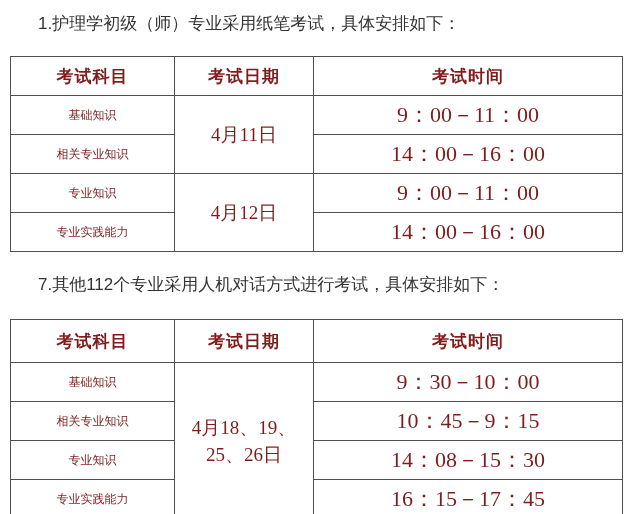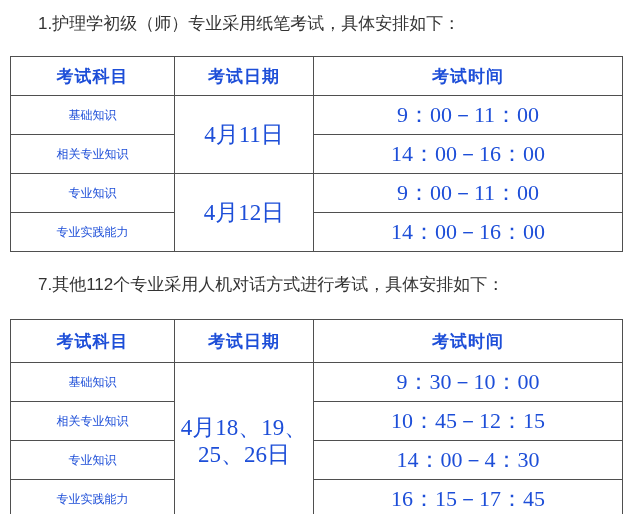--- a/index.html
+++ b/index.html
@@ -36,34 +36,34 @@
   table.exam-2 { margin-top: 22px; }
   .col-subject { width: 164px; }
   .col-date    { width: 139px; }
   .col-time    { width: 309px; }
   table.exam th,
   table.exam td {
     border: 1px solid #4f4f4f;
     text-align: center;
     vertical-align: middle;
     padding: 0;
-    color: #1d4ed8;
+    color: #7f1d1d;
     font-family: "Liberation Serif", serif;
   }
   table.exam th {
     height: 38px;
     font-size: 17px;
     font-weight: 700;
     letter-spacing: 1px;
   }
   table.exam-2 th { height: 42px; }
   table.exam td { height: 38px; }
   td.cell-subject { font-size: 12px; }
   td.cell-date {
-    font-size: 23px;
+    font-size: 19px;
     line-height: 27px;
     padding: 0 6px;
   }
   td.cell-time {
     font-size: 22px;
   }
 </style>
 </head>
 <body>
 
@@ -118,25 +118,25 @@
         <th>考试日期</th>
         <th>考试时间</th>
       </tr>
       <tr>
         <td class="cell-subject">基础知识</td>
         <td class="cell-date" rowspan="4">4月18、19、25、26日</td>
         <td class="cell-time">9：30－10：00</td>
       </tr>
       <tr>
         <td class="cell-subject">相关专业知识</td>
-        <td class="cell-time">10：45－12：15</td>
+        <td class="cell-time">10：45－9：15</td>
       </tr>
       <tr>
         <td class="cell-subject">专业知识</td>
-        <td class="cell-time">14：00－4：30</td>
+        <td class="cell-time">14：08－15：30</td>
       </tr>
       <tr>
         <td class="cell-subject">专业实践能力</td>
         <td class="cell-time">16：15－17：45</td>
       </tr>
     </tbody>
   </table>
 
 </div>
 

